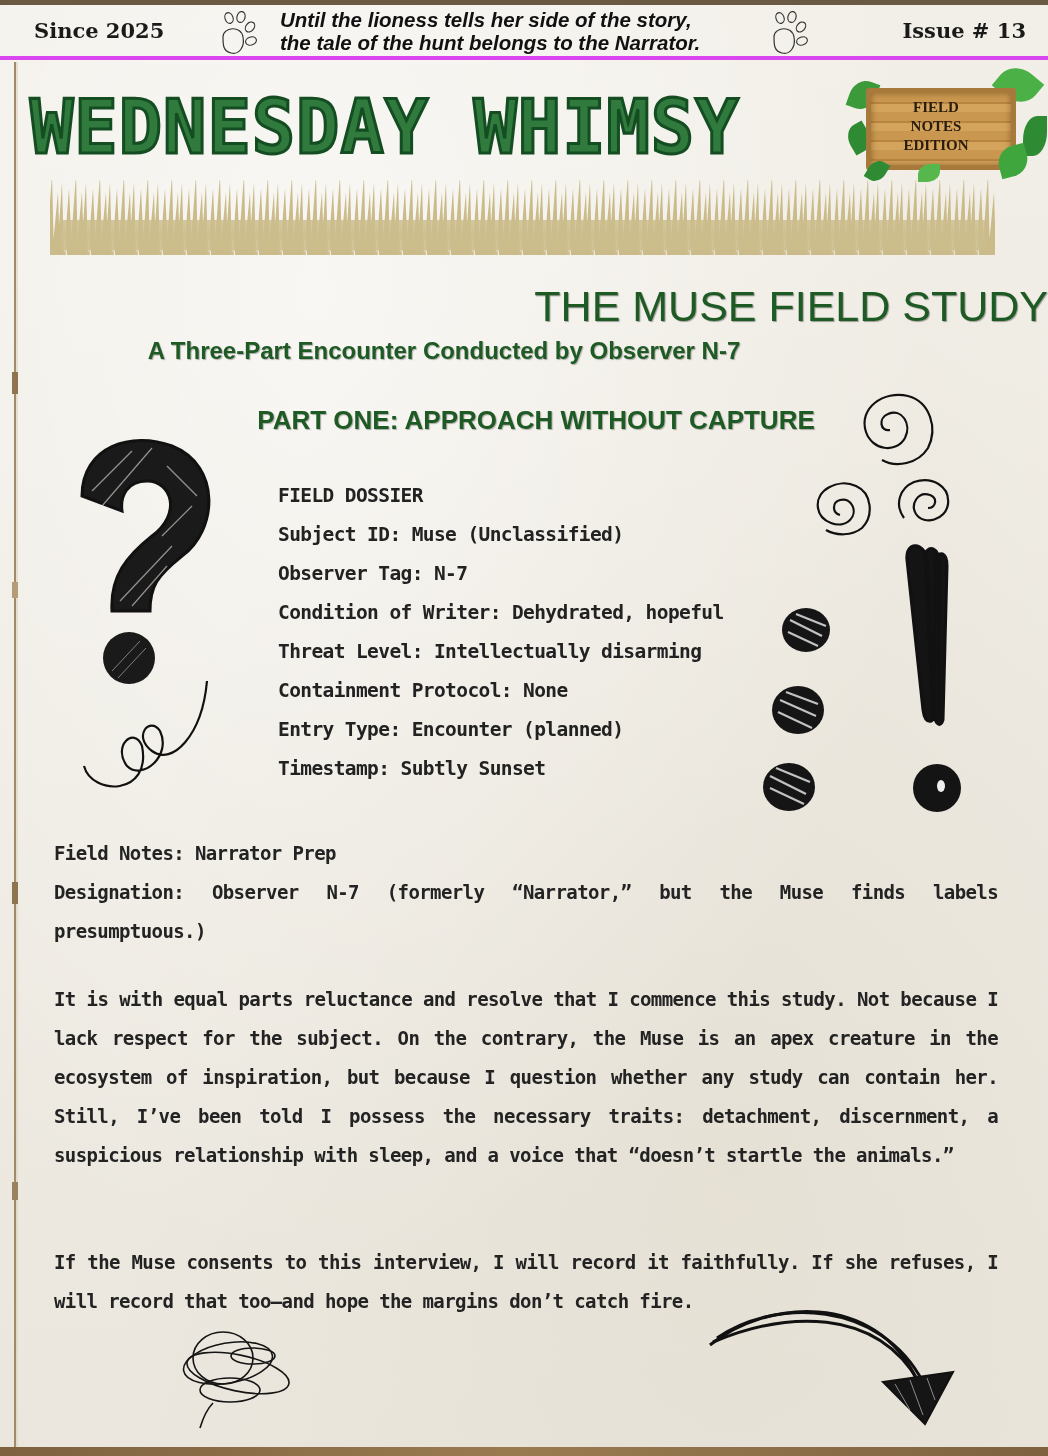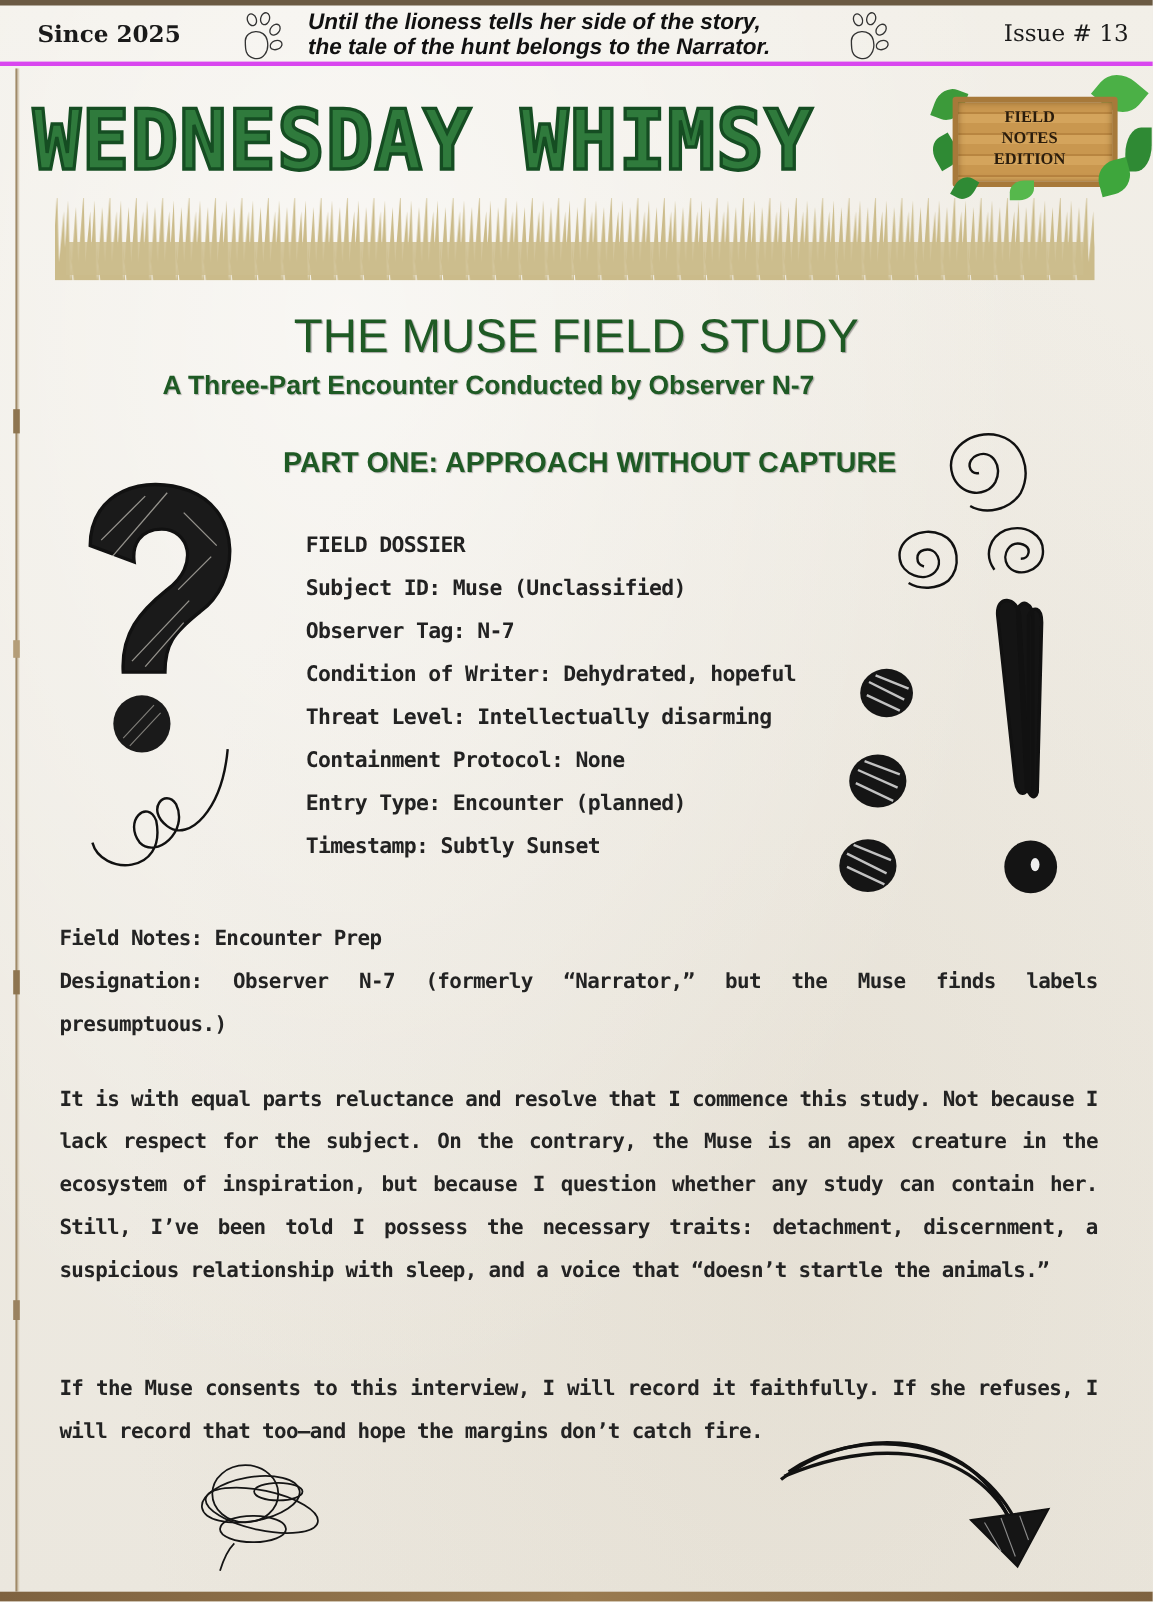--- a/index.html
+++ b/index.html
@@ -14,21 +14,21 @@
     font-family: "DejaVu Sans", sans-serif;
     color: #1e1e1e;
   }
   .top-strip { position:absolute; left:0; top:0; width:1048px; height:5px; background:#6b5a43; }
   .header-bar {
     position:absolute; left:0; top:5px; width:1048px; height:55px;
     display:flex; align-items:center;
     border-bottom: 4px solid #d946ef;
   }
   .since { position:absolute; left:34px; top:13px; font-family:"DejaVu Serif", serif; font-weight:bold; font-size:21px; color:#1a1a1a; }
-  .issue { position:absolute; right:22px; top:13px; font-family:"DejaVu Serif", serif; font-weight:normal; font-size:21px; color:#1a1a1a;text-align:right; }
+  .issue { position:absolute; right:22px; top:13px; font-family:"DejaVu Serif", serif; font-weight:bold; font-size:21px; color:#1a1a1a;text-align:right; }
   .tagline {
     position:absolute; left:280px; top:3px; width:480px;
     font-family:"Liberation Sans", sans-serif; font-style:italic; font-weight:bold;
     font-size:20.5px; line-height:23px; color:#111;
   }
   .paw { position:absolute; width:46px; height:46px; top:6px; }
   .paw-left { left:217px; }
   .paw-right { left:768px; }
 
   .binding { position:absolute; left:10px; top:62px; width:10px; height:1385px; }
@@ -51,21 +51,21 @@
     border:5px solid #a7793a; border-radius:3px;
     box-shadow: inset 0 0 6px rgba(80,50,10,0.5);
   }
   .sign-text {
     position:absolute; left:18px; top:22px; width:140px; text-align:center;
     font-family:"Liberation Serif", serif; font-weight:bold; font-size:15px; line-height:19px; color:#2a1c0c;
   }
   .leaf { position:absolute; border-radius: 60% 0 60% 0; background:#3c9a3a; }
 
   .title {
-    position:absolute; left:0; width:1048px; text-align:center; top:282px;
+    position:absolute; left:0; width:1048px; text-align:right; top:282px;
     font-family:"Liberation Sans", sans-serif; font-size:43px; color:#1e5a24;
     text-shadow: 1px 1px 1px rgba(0,0,0,0.35);
   }
   .subtitle {
     position:absolute; left:0; width:888px; text-align:center; top:337px;
     font-family:"Liberation Sans", sans-serif; font-weight:bold; font-size:24px; color:#1e5a24;
     text-shadow: 1px 1px 1px rgba(0,0,0,0.3);
   }
   .part {
     position:absolute; left:0; width:1048px; text-align:center; top:405px;
@@ -225,21 +225,21 @@
   <div>Subject ID: Muse (Unclassified)</div>
   <div>Observer Tag: N-7</div>
   <div>Condition of Writer: Dehydrated, hopeful</div>
   <div>Threat Level: Intellectually disarming</div>
   <div>Containment Protocol: None</div>
   <div>Entry Type: Encounter (planned)</div>
   <div>Timestamp: Subtly Sunset</div>
 </div>
 
 <div class="body-text notes-head">
-  <div>Field Notes: Encounter Prep</div>
+  <div>Field Notes: Narrator Prep</div>
   <div>Designation: Observer N-7 (formerly “Narrator,” but the Muse finds labels presumptuous.)</div>
 </div>
 
 <p class="body-text para1">It is with equal parts reluctance and resolve that I commence this study. Not because I lack respect for the subject. On the contrary, the Muse is an apex creature in the ecosystem of inspiration, but because I question whether any study can contain her. Still, I’ve been told I possess the necessary traits: detachment, discernment, a suspicious relationship with sleep, and a voice that “doesn’t startle the animals.”</p>
 <p class="body-text para2">If the Muse consents to this interview, I will record it faithfully. If she refuses, I will record that too—and hope the margins don’t catch fire.</p>
 
 <svg class="doodle" style="left:168px;top:1328px;" width="140" height="100" viewBox="0 0 140 100">
   <g fill="none" stroke="#151515" stroke-width="1.6">
     <ellipse cx="60" cy="35" rx="45" ry="20" transform="rotate(-10 60 35)"></ellipse>
     <ellipse cx="70" cy="45" rx="52" ry="18" transform="rotate(12 70 45)"></ellipse>

